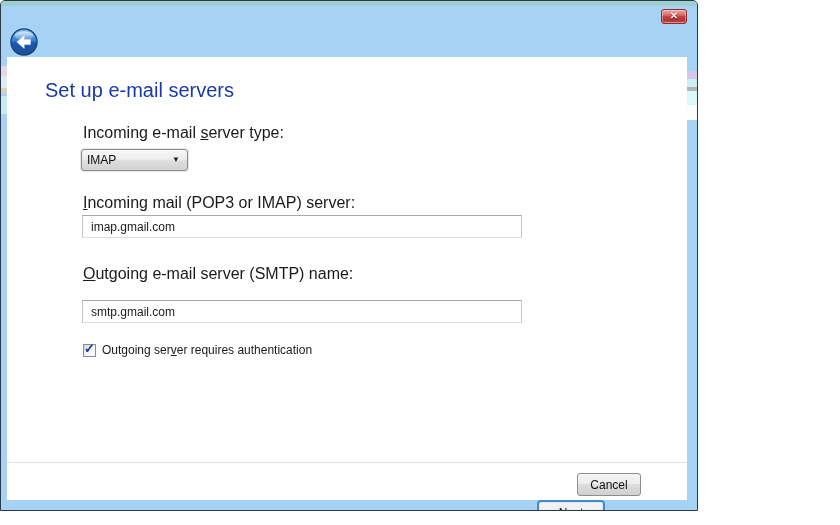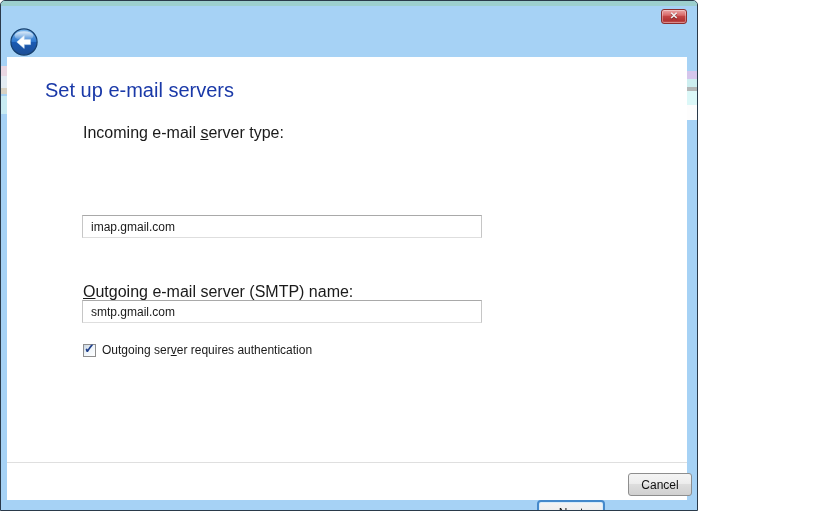--- a/index.html
+++ b/index.html
@@ -33,34 +33,34 @@
   }
   .heading{
     position:absolute;left:38px;top:22px;font-size:20px;color:#1a39a8;white-space:nowrap;
   }
   .field-label{
     position:absolute;font-size:16px;color:#1a1a1a;white-space:nowrap;
   }
   .akey{text-decoration:underline;}
   .label-type{left:76px;top:67px;}
   .label-incoming{left:76px;top:137px;}
-  .label-outgoing{left:76px;top:226px;}
+  .label-outgoing{left:76px;top:208px;}
   
   .combo{
     position:absolute;left:74px;top:92px;width:107px;height:22px;box-sizing:border-box;
     border:1px solid #8b8b8b;border-radius:3px;
     background:linear-gradient(to bottom,#f7f7f7 0%,#ededed 45%,#dedede 55%,#d2d2d2 100%);
     box-shadow:0 0 0 1px #e8e8e8;
     font-size:12px;color:#111;cursor:pointer;
   }
   .combo-value{position:absolute;left:5px;top:3px;}
   .combo-arrow{position:absolute;right:7px;top:5px;font-size:8px;color:#222;}
   
   .text-input{
-    position:absolute;width:400px;height:23px;box-sizing:border-box;
+    position:absolute;width:440px;height:23px;box-sizing:border-box;
     border:1px solid;border-color:#a9a9a9 #c6c6c6 #dedede #c6c6c6;
     background:#ffffff;font-family:"Liberation Sans",sans-serif;
     font-size:12px;color:#1a1a1a;padding:0 4px 0 8px;outline:none;
   }
   .input-incoming{left:75px;top:158px;}
   .input-outgoing{left:75px;top:243px;}
   
   .checkbox-row{position:absolute;left:76px;top:286px;display:flex;align-items:center;cursor:pointer;}
   .cb-box{
     width:13px;height:13px;box-sizing:border-box;border:1px solid #8e8e8e;position:relative;
@@ -82,21 +82,21 @@
     background:linear-gradient(to bottom,#f4f4f4 0%,#ededed 45%,#dddddd 50%,#d0d0d0 100%);
     font-family:"Liberation Sans",sans-serif;font-size:12px;color:#111;
     text-align:center;cursor:pointer;padding:0;
   }
   .btn-next{
     left:530px;top:415px;width:68px;height:25px;
     border:2px solid #4489cb;border-radius:4px;
     box-shadow:inset 0 0 0 1px #d6ebfa;
     margin-top:28px;
   }
-  .btn-cancel{left:621px;top:416px;width:64px;height:23px;}
+  .btn-cancel{left:570px;top:416px;width:64px;height:23px;}
 </style>
 </head>
 <body>
 
 <div class="window">
   <div class="top-strip"></div>
 
   <div class="refl" style="left:0;top:65px;width:6px;height:10px;background:#e9d7e3;"></div>
   <div class="refl" style="left:0;top:75px;width:6px;height:12px;background:#e3ecf3;"></div>
   <div class="refl" style="left:0;top:87px;width:6px;height:6px;background:#d8d2c2;"></div>
@@ -130,21 +130,26 @@
   <div class="close-button">
     <span>✕</span>
   </div>
 
   <div class="content">
 
     <div class="heading">Set up e-mail servers</div>
 
     <div class="field-label label-type"><span>Incoming e-mail </span><span class="akey">s</span><span>erver type:</span></div>
 
+    <div class="combo">
+      <span class="combo-value">IMAP</span>
+      <span class="combo-arrow">▼</span>
+    </div>
 
+    <div class="field-label label-incoming"><span></span><span class="akey">I</span><span>ncoming mail (POP3 or IMAP) server:</span></div>
 
     <input class="text-input input-incoming" type="text" value="imap.gmail.com" style="">
 
     <div class="field-label label-outgoing"><span></span><span class="akey">O</span><span>utgoing e-mail server (SMTP) name:</span></div>
 
     <input class="text-input input-outgoing" type="text" value="smtp.gmail.com" style="">
 
     <div class="checkbox-row">
       <span class="cb-box">
         <span class="cb-check">✓</span>

